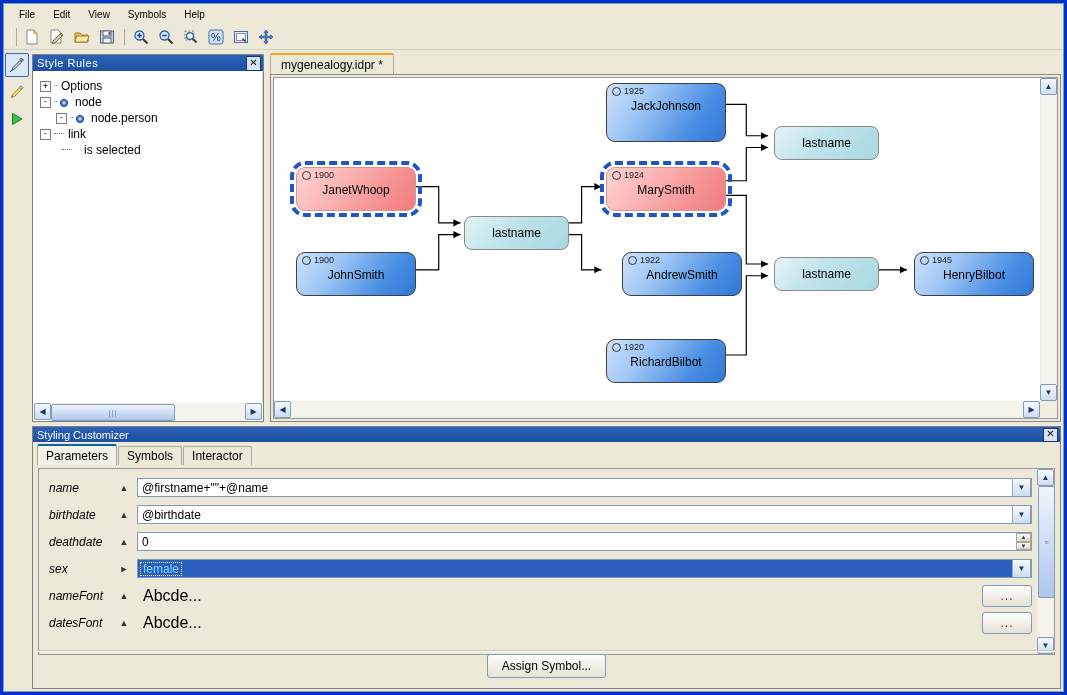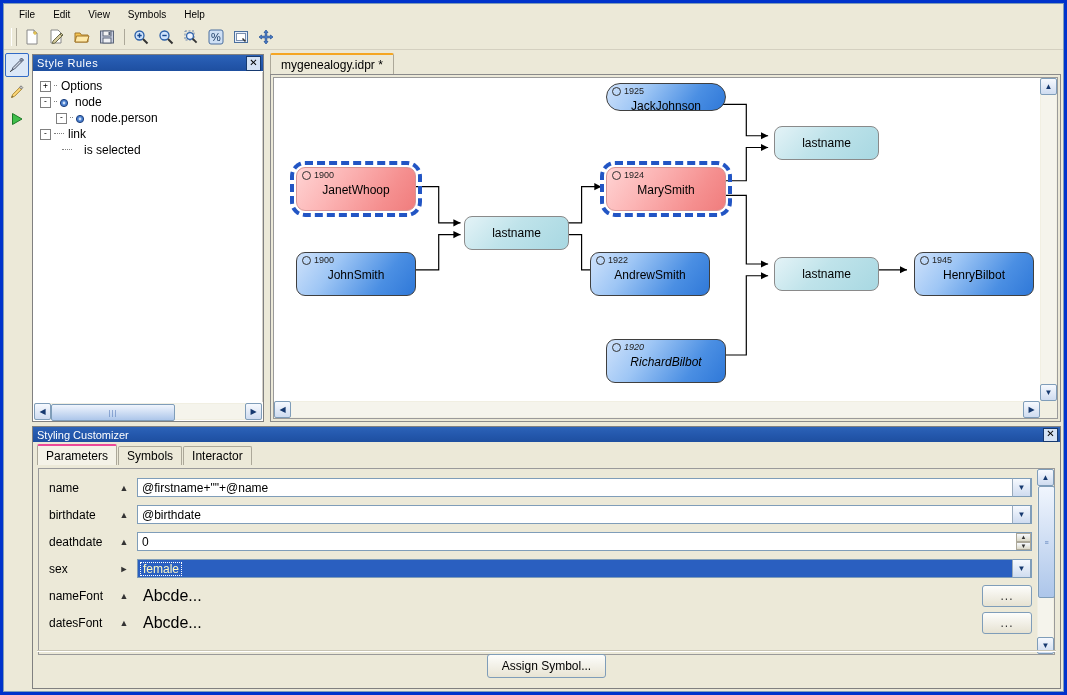--- a/index.html
+++ b/index.html
@@ -99,33 +99,33 @@
   .scpanel{position:absolute;left:28px;top:422px;width:1029px;height:263px;
            background:#ece9d8;border:1px solid #808080;box-sizing:border-box;}
   .sctitle{height:15px;background:linear-gradient(to bottom,#2c63b8,#2458ad 50%,#1e4fa0);
            color:#fff;font-size:11px;display:flex;align-items:center;justify-content:space-between;
            padding-left:4px;}
   .scclose{width:13px;height:12px;margin-right:2px;background:#d6e3f5;border:1px solid #16396f;
            font-size:10px;line-height:10px;text-align:center;color:#000;cursor:default;font-weight:bold;}
   .sctabs{height:20px;display:flex;align-items:flex-end;padding-left:4px;margin-top:3px;}
   .sctab{height:18px;padding:0 8px;background:#ece9d8;border:1px solid #aca899;border-bottom:none;
          display:flex;align-items:center;font-size:12px;border-radius:2px 2px 0 0;margin-right:1px;cursor:default;}
-  .sctab.active{border-top:2px solid #ec4899;background:#f4f2e7;height:19px;}
+  .sctab.active{border-top:2px solid #0369a1;background:#f4f2e7;height:19px;}
 
   .paramsbox{position:absolute;left:5px;top:41px;width:1017px;height:187px;
              background:#ece9d8;border:1px solid #9a9a9a;box-sizing:border-box;}
   .rowlist{position:absolute;left:0;top:0;right:17px;bottom:0;padding-top:6px;}
   .prow{display:flex;align-items:center;height:25px;margin-bottom:2px;padding-left:10px;}
-  .plabel{width:62px;font-size:12px;}
+  .plabel{width:62px;font-size:12px;font-style:italic;}
   .parrow{width:26px;text-align:center;font-size:9px;color:#333;}
   .pfield{flex:1;height:19px;background:#fff;border:1px solid #7f9db9;display:flex;align-items:center;
           box-sizing:border-box;margin-right:5px;}
   .pfield .val{flex:1;padding-left:4px;font-size:12px;white-space:nowrap;overflow:hidden;}
   .pfield.selected{border:1px solid #7f9db9;background:#2a5fc0;}
-  .pfield.selected .val{color:#fef9c3;outline:1px dotted #fff;outline-offset:-1px;display:inline-block;flex:none;padding:0 3px;margin-left:2px;}
+  .pfield.selected .val{color:#7dd3fc;outline:1px dotted #fff;outline-offset:-1px;display:inline-block;flex:none;padding:0 3px;margin-left:2px;}
   .pfield.selected .fill{flex:1;}
   .ddbtn{width:17px;height:17px;background:linear-gradient(to bottom,#f6f9fe,#cfdcf0);
          border:1px solid #7f9db9;border-left:1px solid #9ab;display:flex;align-items:center;
          justify-content:center;font-size:8px;color:#16396f;cursor:default;flex:none;}
   .spin{width:15px;height:17px;display:flex;flex-direction:column;flex:none;}
   .spin div{flex:1;background:linear-gradient(to bottom,#f6f9fe,#dcd9c8);border:1px solid #aca899;
             display:flex;align-items:center;justify-content:center;font-size:6px;color:#333;cursor:default;}
   .ptext{flex:1;font-size:16px;padding-left:6px;color:#000;}
   .dotsbtn{width:48px;height:20px;background:linear-gradient(to bottom,#fdfdfb,#e6e2d2);
            border:1px solid #7f9db9;border-radius:3px;display:flex;align-items:center;justify-content:center;
@@ -343,21 +343,21 @@
                 <path d="M452,105 L476,105 L476,71 L498,71" marker-end="url(#ah)"></path>
 
                 <path d="M452,120 L476,120 L476,190 L498,190" marker-end="url(#ah)"></path>
 
                 <path d="M452,283 L476,283 L476,202 L498,202" marker-end="url(#ah)"></path>
 
                 <path d="M605,196 L638,196" marker-end="url(#ah)"></path>
               </g>
             </svg>
 
-            <div class="node male selected-none" style="left:332px;top:5px;width:120px;height:28px;border-radius:16px;">
+            <div class="node male selected-none" style="left:332px;top:5px;width:120px;height:59px;">
               <div class="yr">
                 <span class="ring"></span>
                 <span>1925</span>
               </div>
               <div class="nm">JackJohnson</div>
             </div>
 
             <div class="node female selected" style="left:22px;top:89px;width:120px;height:44px;">
               <div class="yr">
                 <span class="ring"></span>
@@ -375,37 +375,37 @@
             </div>
 
             <div class="node male" style="left:22px;top:174px;width:120px;height:44px;">
               <div class="yr">
                 <span class="ring"></span>
                 <span>1900</span>
               </div>
               <div class="nm">JohnSmith</div>
             </div>
 
-            <div class="node male" style="left:316px;top:174px;width:120px;height:44px;">
+            <div class="node male" style="left:348px;top:174px;width:120px;height:44px;">
               <div class="yr">
                 <span class="ring"></span>
                 <span>1922</span>
               </div>
               <div class="nm">AndrewSmith</div>
             </div>
 
             <div class="node male" style="left:640px;top:174px;width:120px;height:44px;">
               <div class="yr">
                 <span class="ring"></span>
                 <span>1945</span>
               </div>
               <div class="nm">HenryBilbot</div>
             </div>
 
-            <div class="node male" style="left:332px;top:261px;width:120px;height:44px;font-style:italic;">
+            <div class="node male" style="left:332px;top:261px;width:120px;height:44px;">
               <div class="yr">
                 <span class="ring"></span>
                 <span>1920</span>
               </div>
               <div class="nm">RichardBilbot</div>
             </div>
 
             <div class="node lastname" style="left:190px;top:138px;width:105px;height:34px;">
               <div class="lbl">lastname</div>
             </div>

